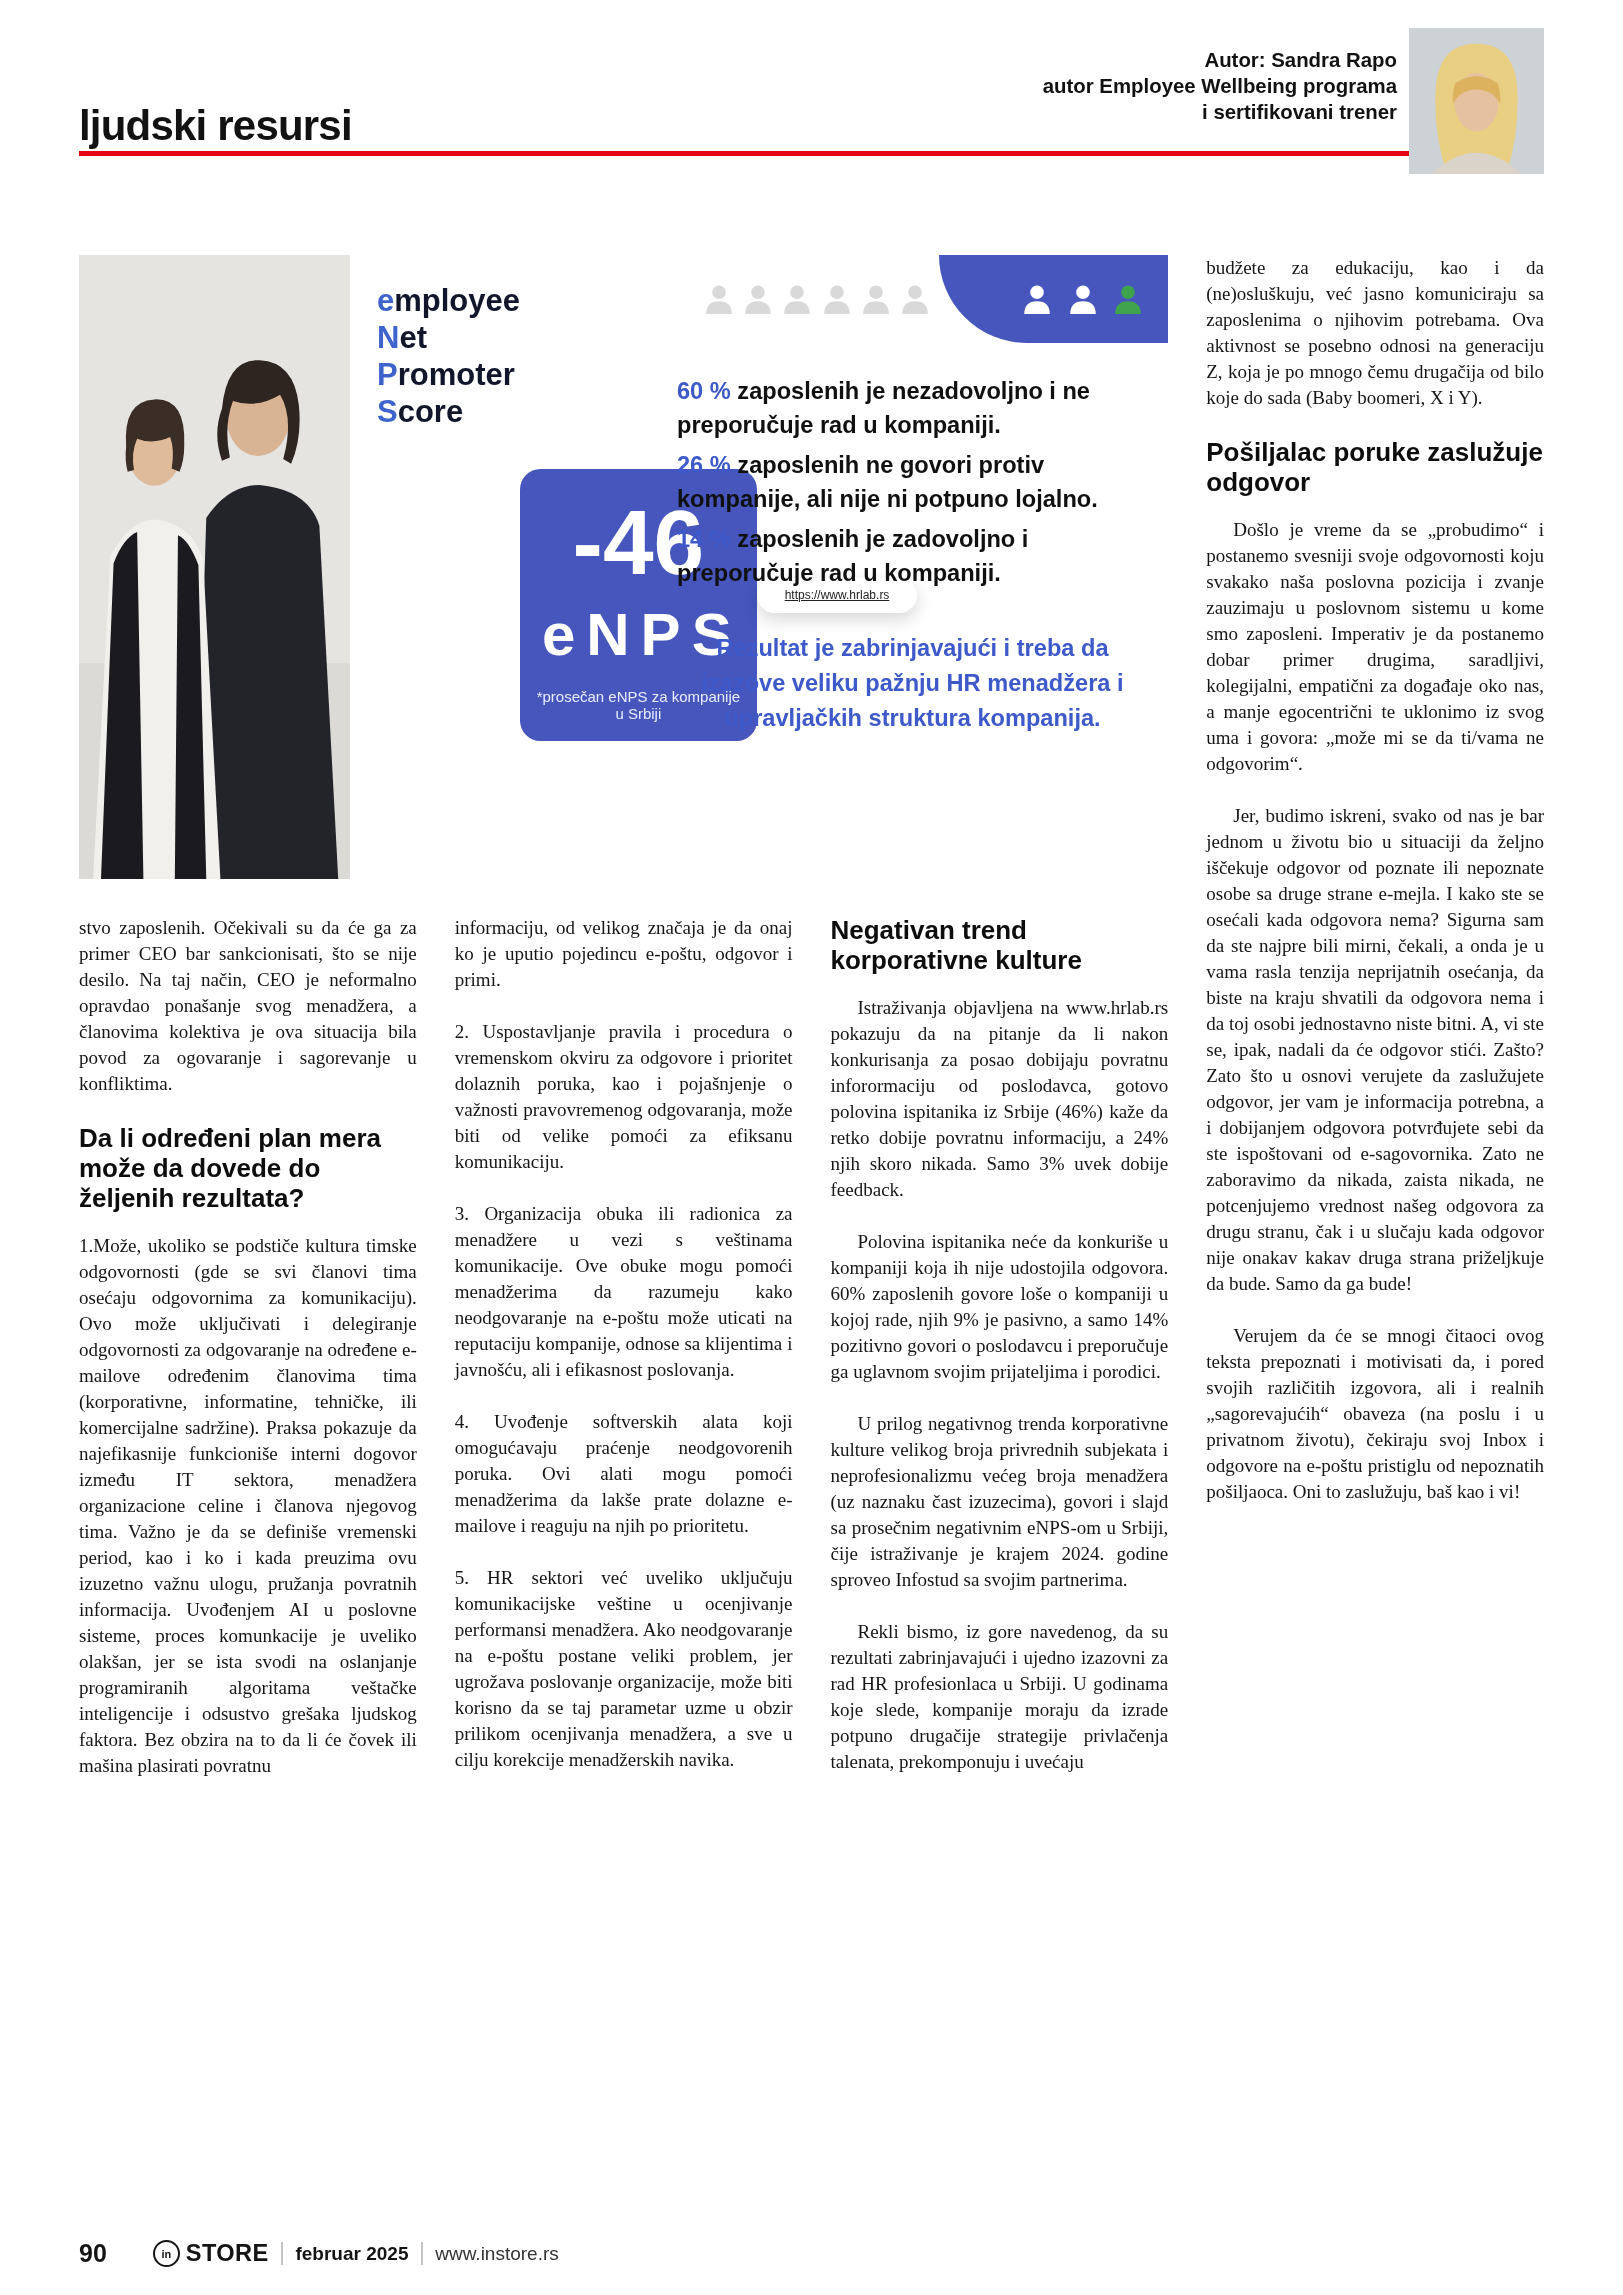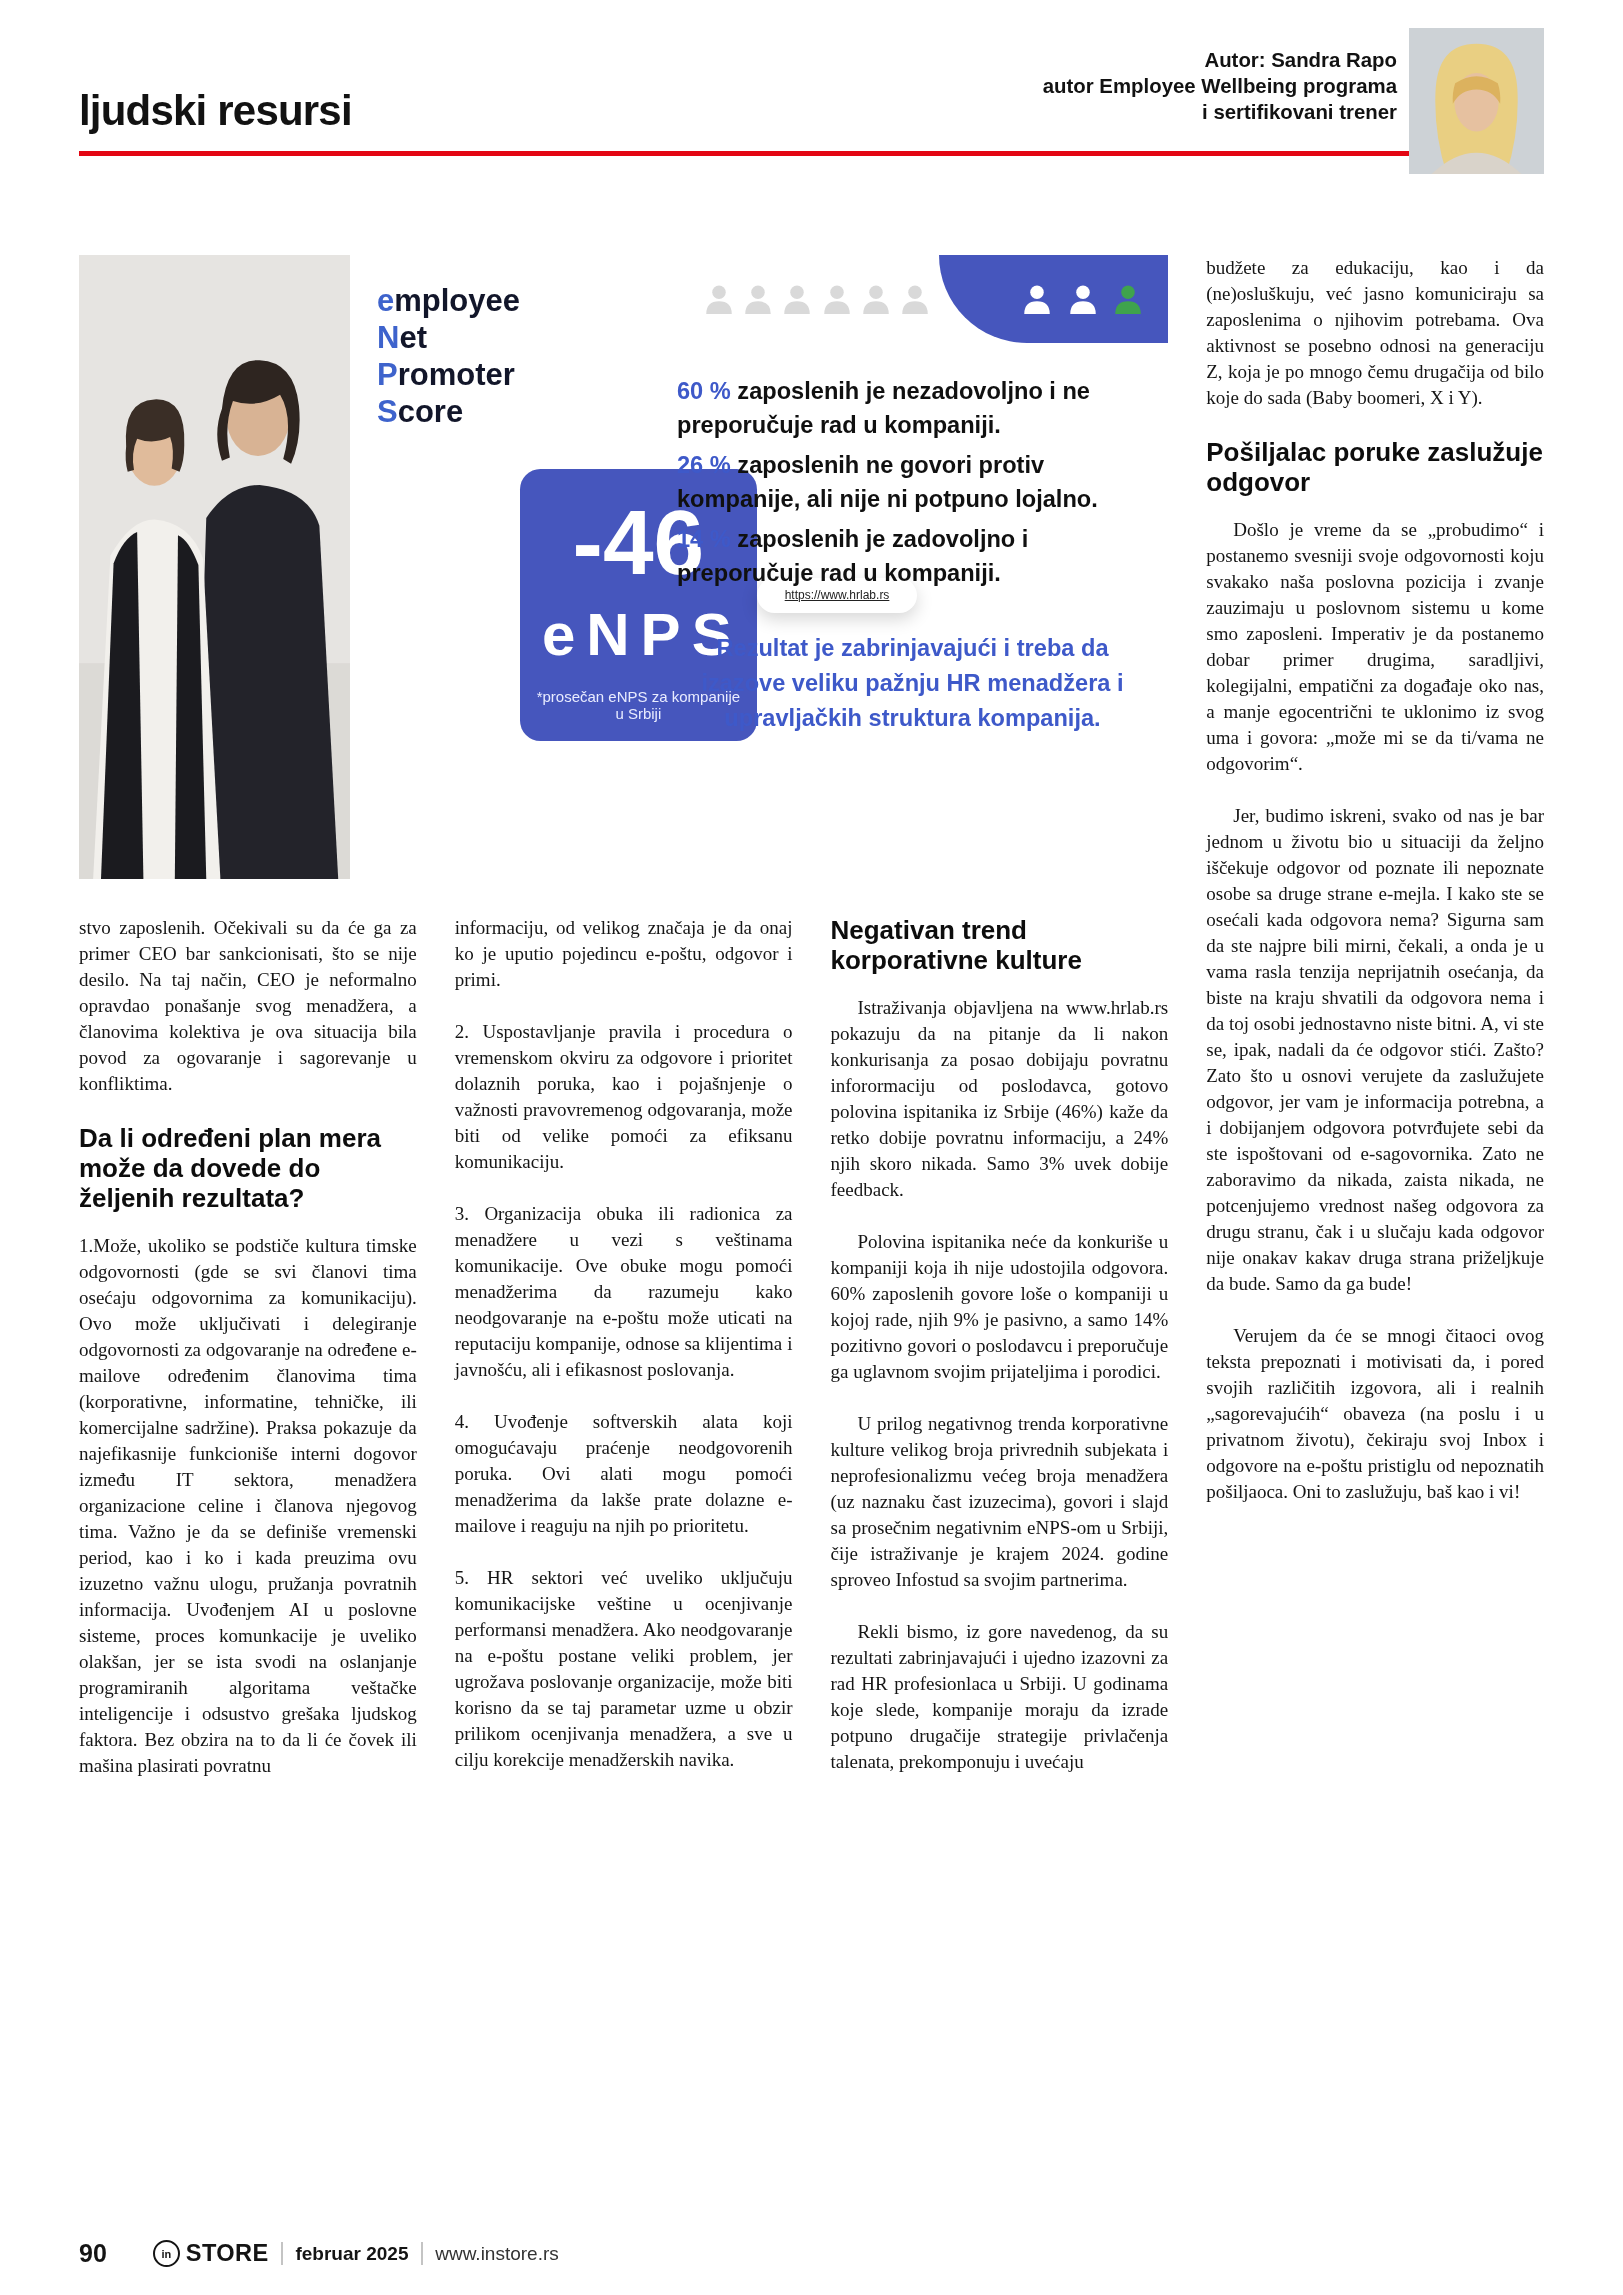--- a/index.html
+++ b/index.html
@@ -3,21 +3,21 @@
 <meta charset="utf-8">
 <style>
   * { box-sizing: border-box; margin: 0; padding: 0; }
   html, body { background: #ffffff; }
   body { width: 1623px; height: 2295px; font-family: "Liberation Serif", serif; color: #151515; }
   .page { position: relative; width: 1623px; height: 2295px; background: #fff; overflow: hidden; }
   .inner { padding: 0 79px; }
 
   
   .masthead { position: relative; height: 151px; }
-  .section-title { position: absolute; left: 0; bottom: 16px; font-family: "Liberation Sans", sans-serif; font-weight: 800; font-size: 42px; letter-spacing: -0.8px; color: #121212; }
+  .section-title { position: absolute; left: 0; bottom: 1px; font-family: "Liberation Sans", sans-serif; font-weight: 800; font-size: 42px; letter-spacing: -0.8px; color: #121212; }
   .masthead-right { position: absolute; right: 0; top: 28px; display: flex; gap: 12px; }
   .author-block { text-align: right; font-family: "Liberation Sans", sans-serif; font-weight: 700; font-size: 20.4px; line-height: 26px; color: #121212; margin-top: 19px; }
   .author-photo { width: 135px; height: 146px; overflow: hidden; background: #cdd2d6; flex: none; }
 
   .red-rule { height: 4.7px; background: #e30613; }
 
   
   .main-grid { margin-top: 99px; display: grid; grid-template-columns: repeat(4, 1fr); grid-template-rows: 624px auto; column-gap: 38px; row-gap: 36px; }
   .infographic { grid-column: 1 / 4; grid-row: 1; position: relative; display: flex; }
   .body-col { font-size: 19px; line-height: 26px; }

